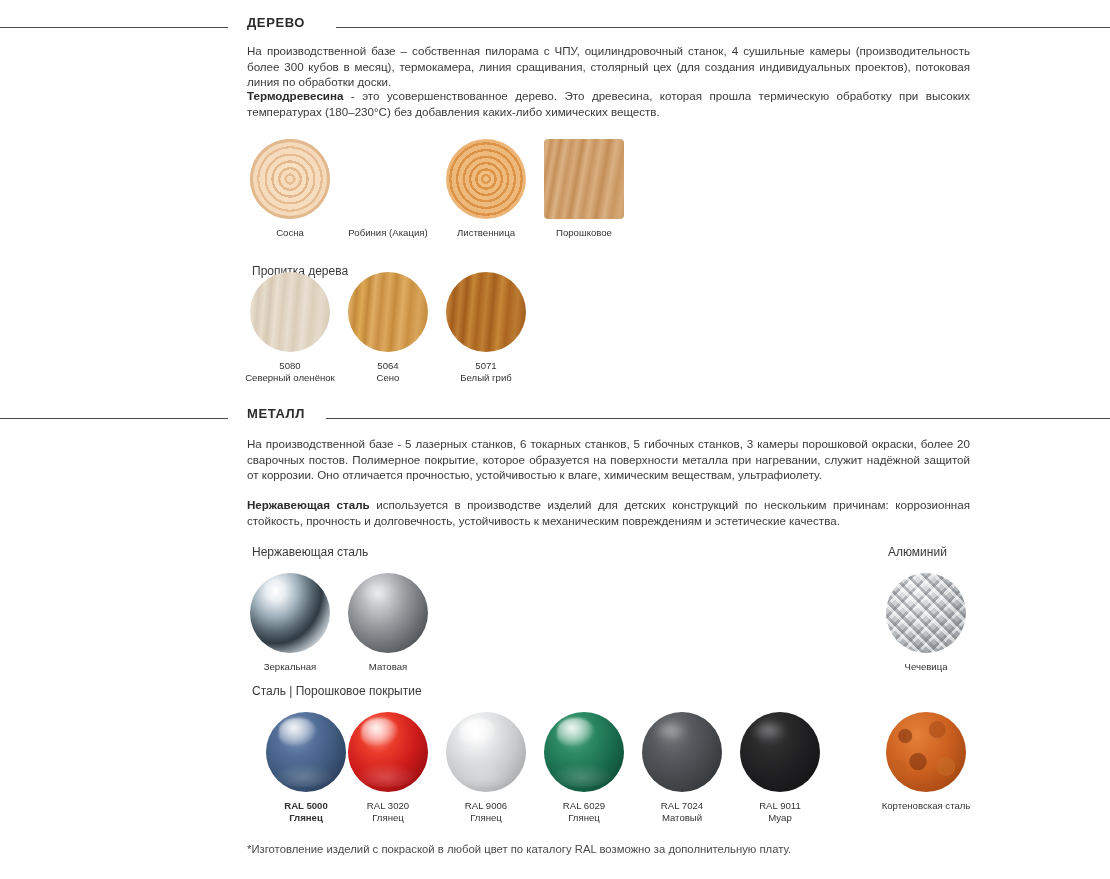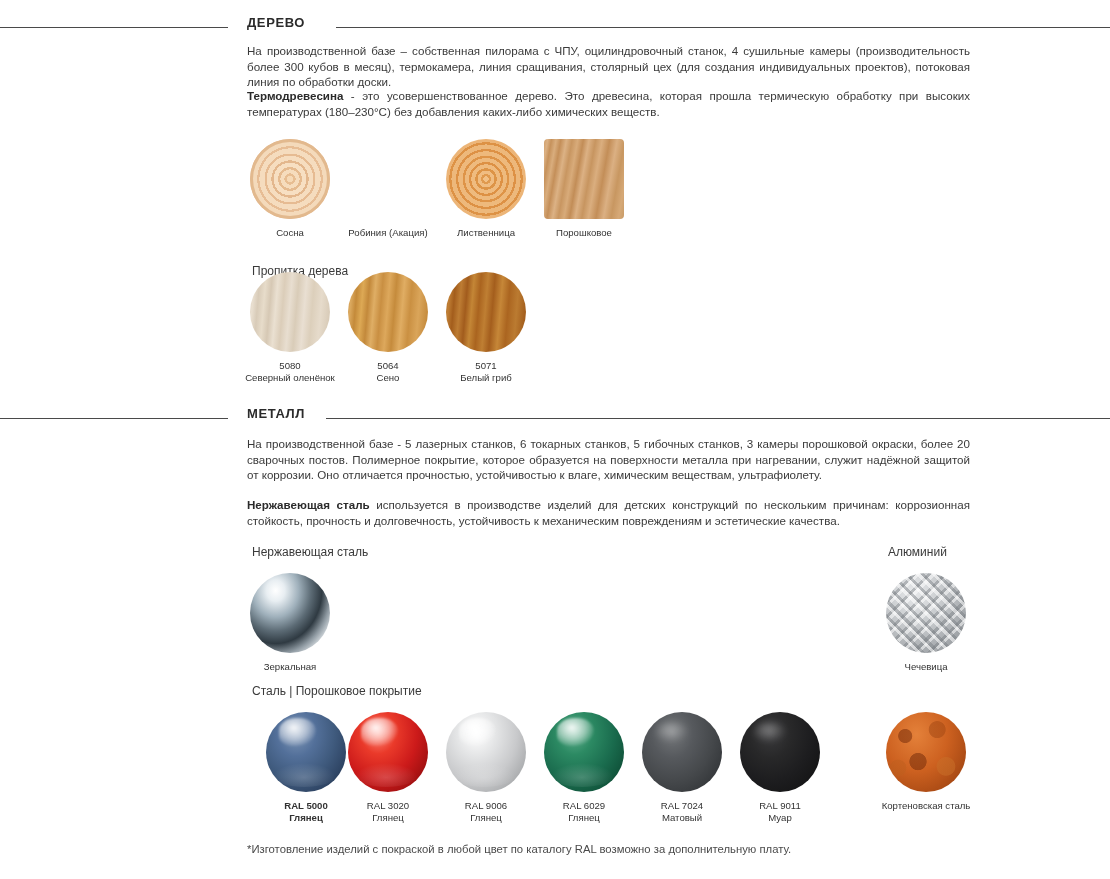--- a/index.html
+++ b/index.html
@@ -293,20 +293,26 @@
 
   <div class="subhead" style="left:252px; top:545px;">Нержавеющая сталь</div>
   <div class="subhead" style="left:888px; top:545px;">Алюминий</div>
 
   <div class="swatch" style="left:244px; top:573px;">
     <div class="disc m-mirror"></div>
     <div class="caption">
       <span class="l1">Зеркальная</span>
     </div>
   </div>
+  <div class="swatch" style="left:342px; top:573px;">
+    <div class="disc m-matte matte-ball"></div>
+    <div class="caption">
+      <span class="l1">Матовая</span>
+    </div>
+  </div>
   <div class="swatch" style="left:880px; top:573px;">
     <div class="disc m-alu"></div>
     <div class="caption">
       <span class="l1">Чечевица</span>
     </div>
   </div>
 
   <div class="subhead" style="left:252px; top:684px;">Сталь | Порошковое покрытие</div>
 
   <div class="swatch" style="left:260px; top:712px;font-weight:bold;">

